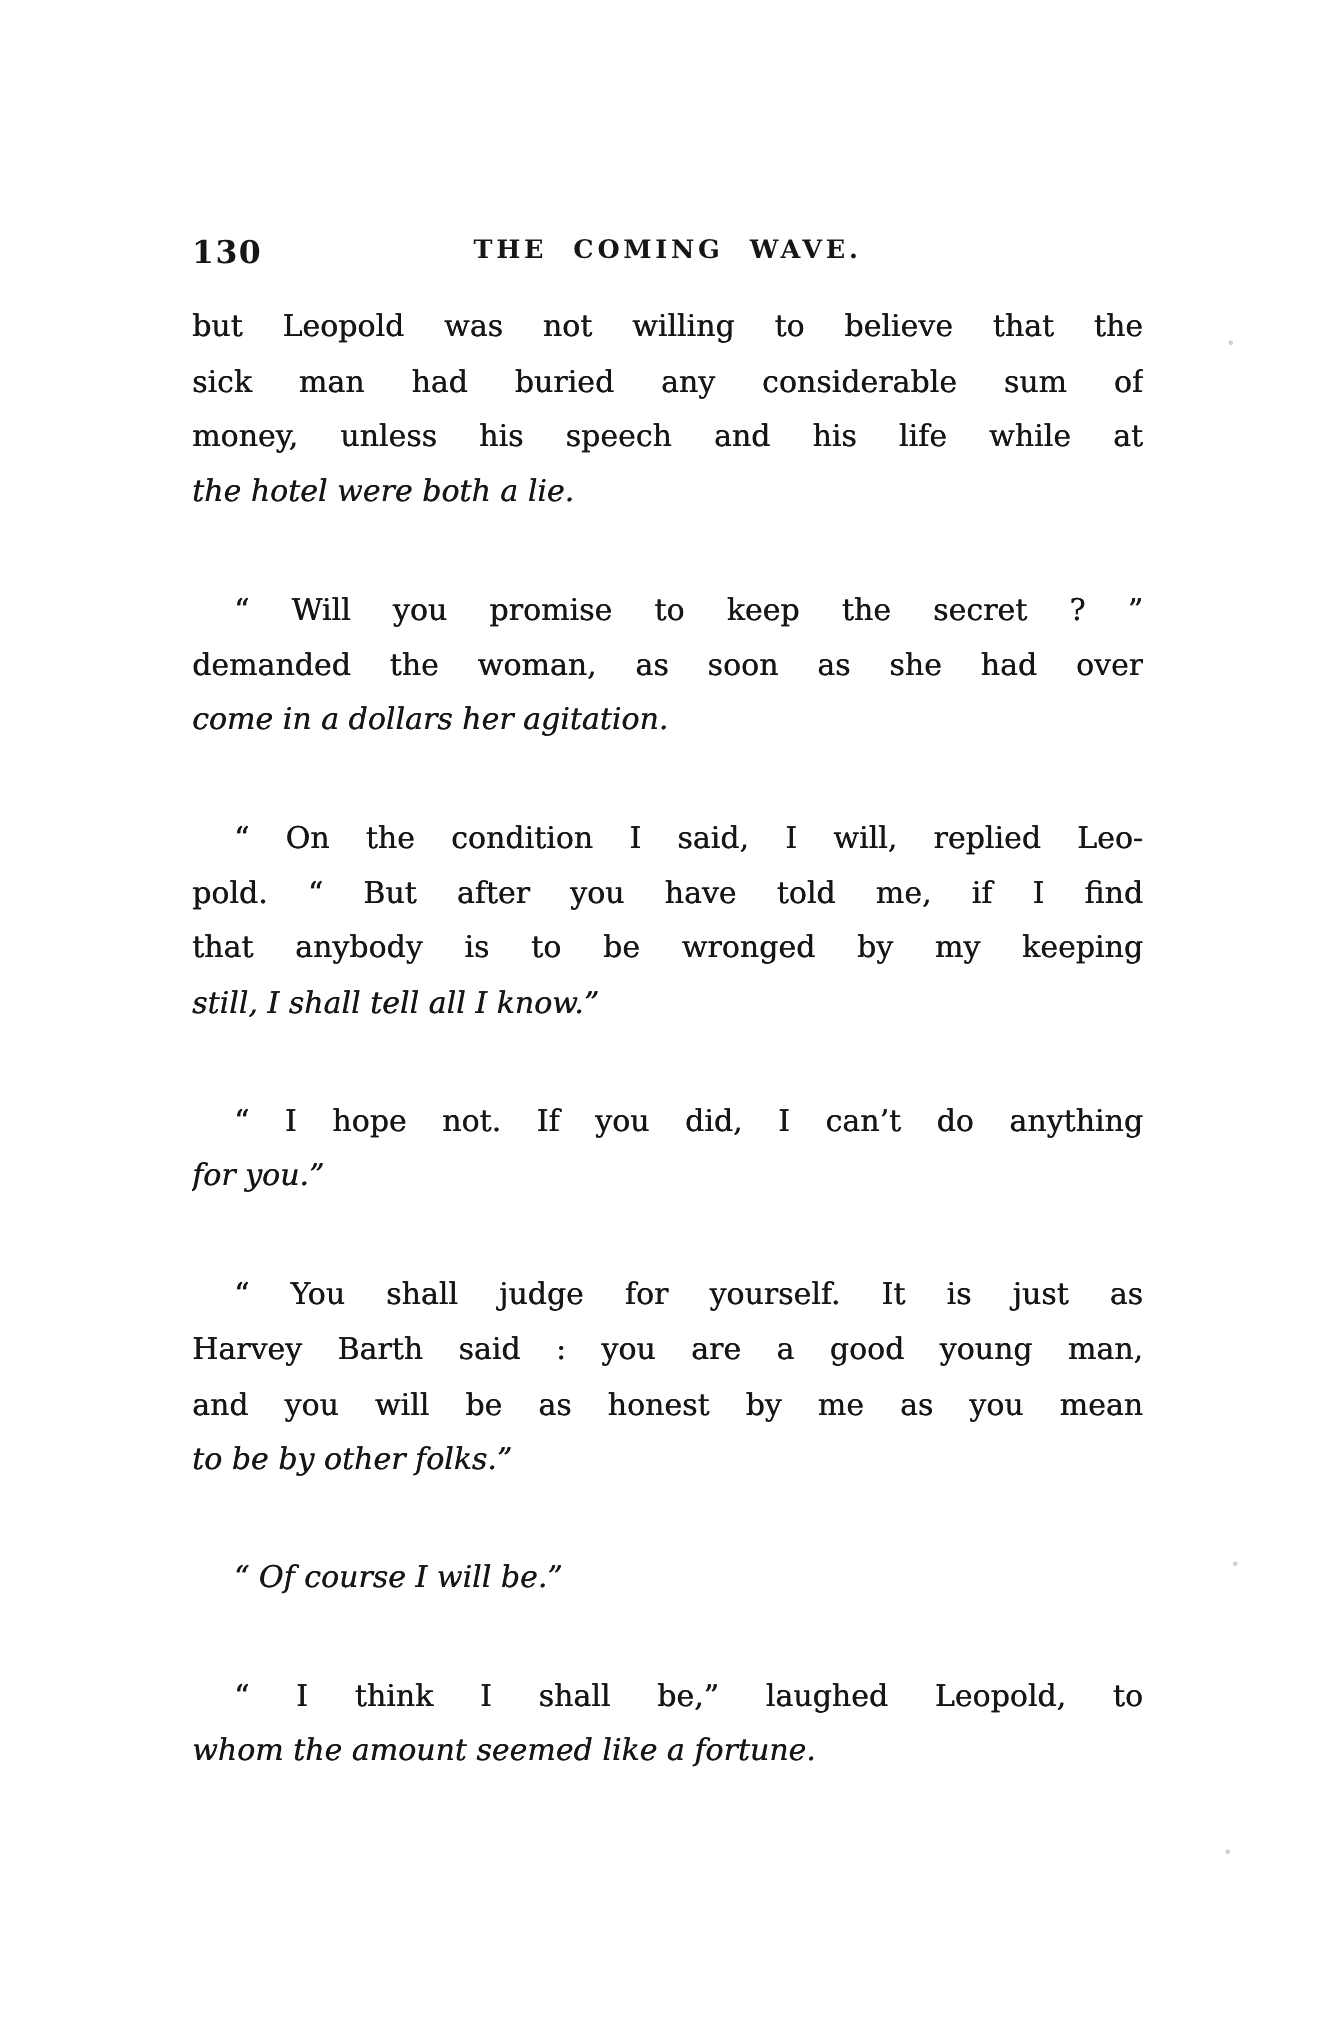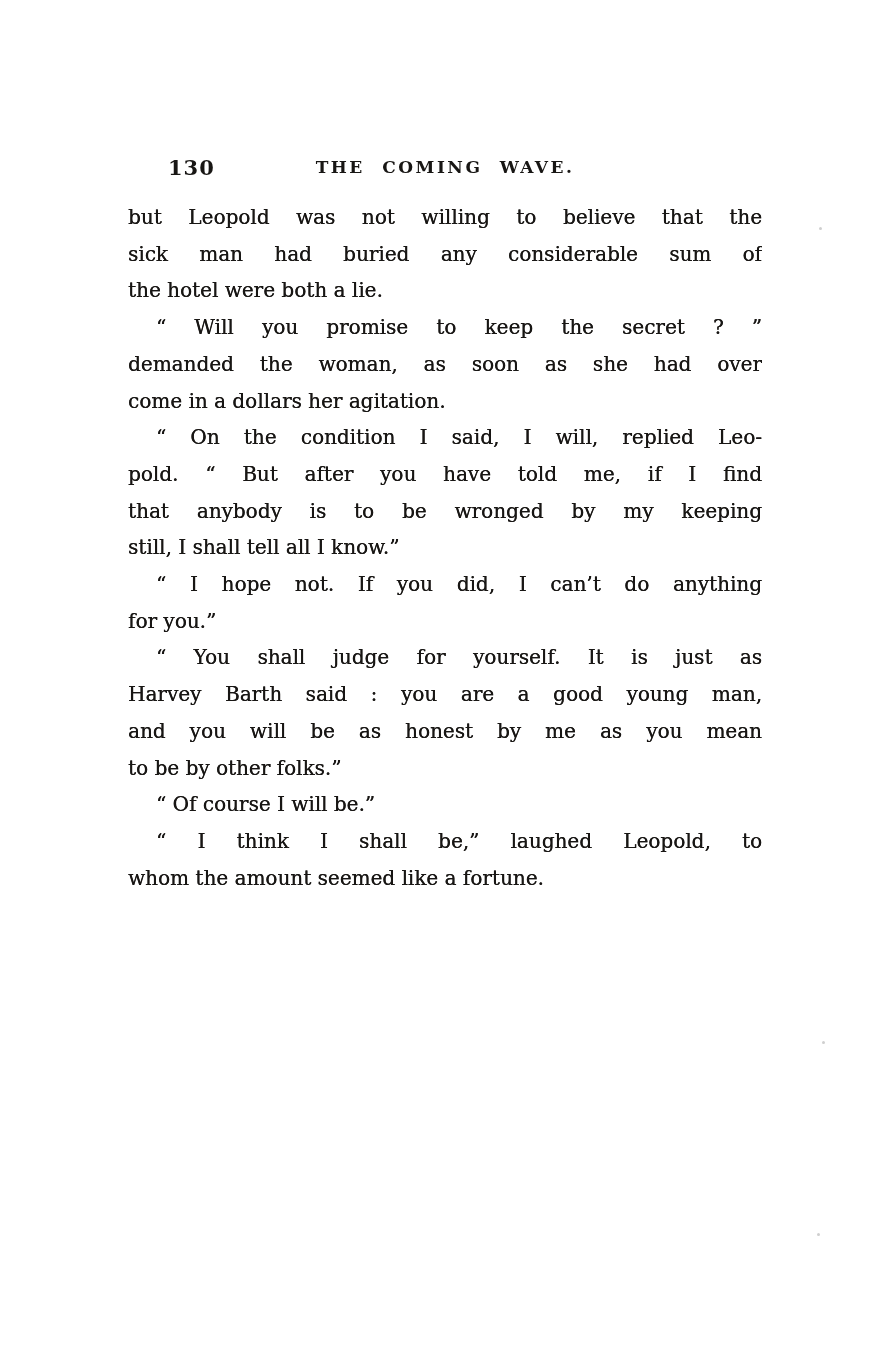--- a/index.html
+++ b/index.html
@@ -23,21 +23,20 @@
     width: 634px;
     height: 26px;
   }
   .pagenum {
     position: absolute;
     left: 0;
     top: 0;
     font-size: 21px;
     font-weight: bold;
     letter-spacing: 1px;
-    margin-left: 40px;
   }
   .title {
     position: absolute;
     left: 0;
     top: 2px;
     width: 100%;
     text-align: center;
     font-size: 17px;
     font-weight: bold;
     letter-spacing: 2.5px;
@@ -55,41 +54,43 @@
   .para { margin: 0; padding: 0; }
   .line {
     text-align: justify;
     text-align-last: justify;
     white-space: nowrap;      
     overflow: hidden;
   }
   .line.last {
     text-align-last: left;
     white-space: normal;
+    font-style: italic;
   }
-  .line.indent { text-indent: 28px; }
+  .line.indent { text-indent: 28px; margin-top: 42px; }
   .artifact {
     position: absolute;
     background: #cfcfcf;
     border-radius: 50%;
   }
 </style>
 </head>
 <body>
 
 <div class="page">
   <div class="header">
     <span class="pagenum">130</span>
     <span class="title">THE COMING WAVE.</span>
   </div>
 
   <div class="text-block" id="text-block">
       <div class="para">
         <div class="line">but Leopold was not willing to believe that the</div>
         <div class="line">sick man had buried any considerable sum of</div>
+        <div class="line">money, unless his speech and his life while at</div>
         <div class="line last">the hotel were both a lie.</div>
       </div>
       <div class="para">
         <div class="line indent">“ Will you promise to keep the secret ? ”</div>
         <div class="line">demanded the woman, as soon as she had over</div>
         <div class="line last">come in a dollars her agitation.</div>
       </div>
       <div class="para">
         <div class="line indent">“ On the condition I said, I will, replied Leo-</div>
         <div class="line">pold. “ But after you have told me, if I find</div>

